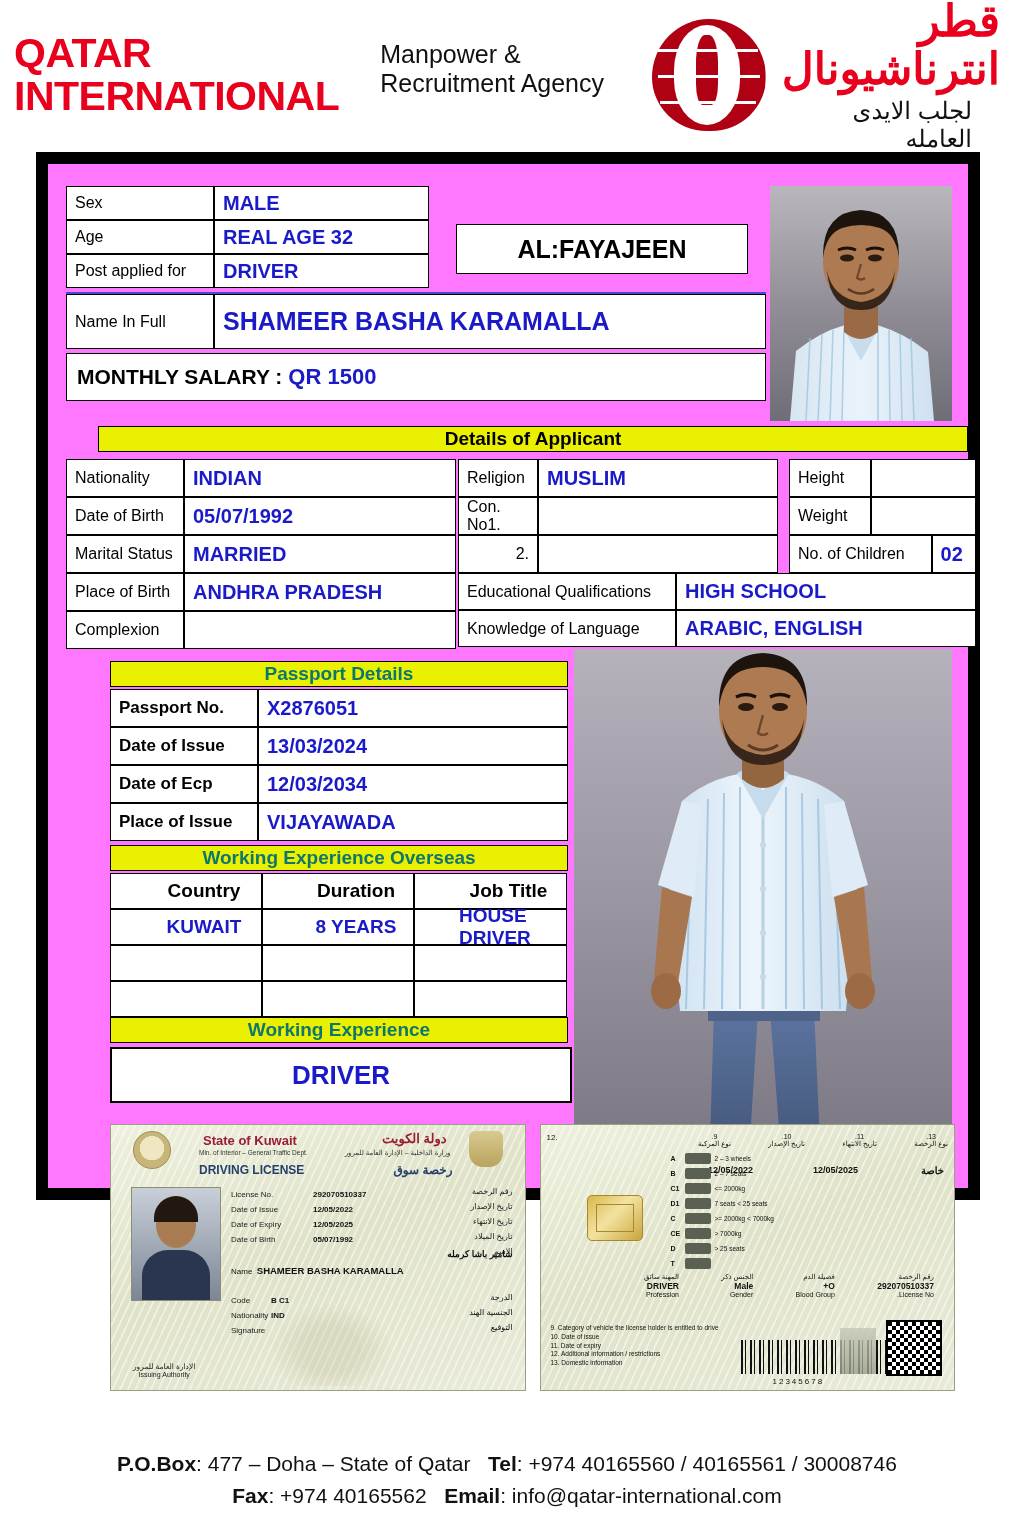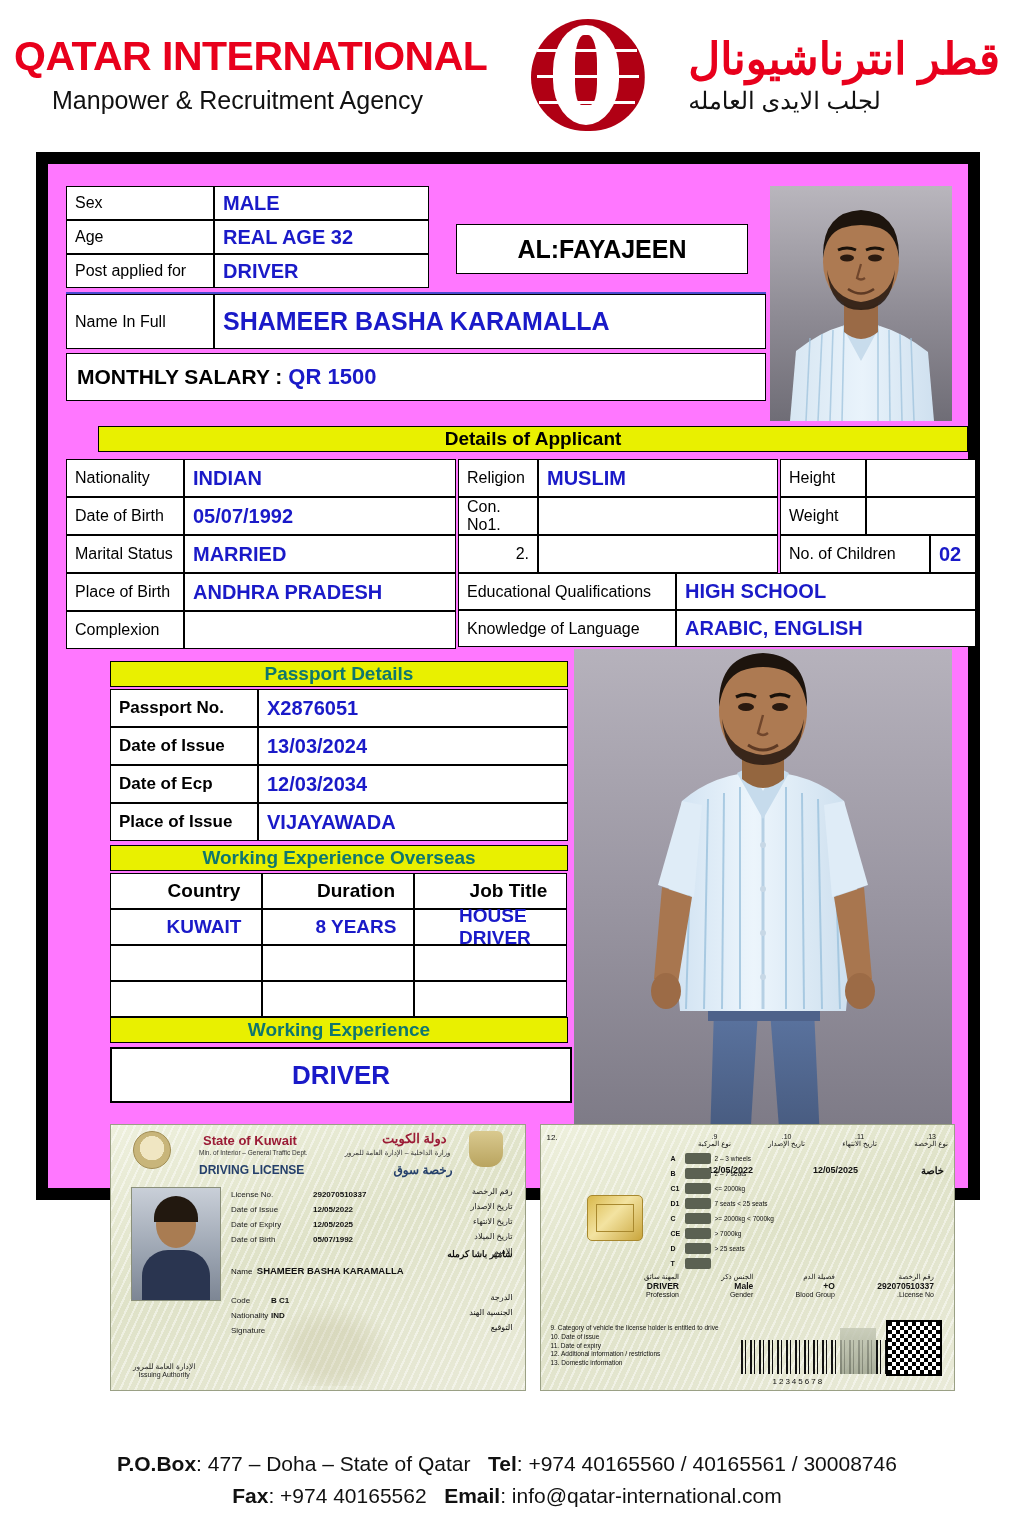--- a/index.html
+++ b/index.html
@@ -20,21 +20,21 @@
     position: relative;
     height: 150px;
     display: flex;
     align-items: center;
     justify-content: space-between;
     padding: 0 14px;
     box-sizing: border-box;
   }
   .hdr-left {
     display: flex;
-    flex-direction: column;
+    flex-direction: row;
     align-items: flex-start;
     justify-content: center;
   }
   .hdr-title {
     font-size: 41px;
     font-weight: bold;
     color: #e8001c;
     letter-spacing: -0.5px;
     line-height: 1.05;
   }
@@ -194,21 +194,21 @@
   .ad-row .v { width: 272px; }
   .ad-mid { position: absolute; left: 392px; top: 0; width: 320px; }
   .ad-mid .r1 { display:flex; height:38px;}
   .ad-mid .r1 .k { width: 80px; }
   .ad-mid .r1 .v { width: 240px; }
   .ad-mid .r2 { display:flex; height:38px;}
   .ad-mid .r2 .k { width: 80px; }
   .ad-mid .r2 .v { width: 240px; }
   .ad-right { position: absolute; left: 714px; top: 0; width: 196px; }
   .ad-right .rr { display:flex; height:38px;}
-  .ad-right .rr .k { width: 86px; }
+  .ad-right .rr .k { width: 86px; margin-left: 9px; }
   .ad-right .rr .v { width: 110px; }
   .ad-right .rr.children .k { width: 150px; }
   .ad-right .rr.children .v { width: 46px; }
   .ad-wide { position: absolute; left: 392px; top: 114px; width: 518px; }
   .ad-wide .wr { display:flex; height:37px; }
   .ad-wide .wr .k { width: 218px; }
   .ad-wide .wr .v { width: 300px; }
 
   
   .pp-bar { position: absolute; left: 62px; top: 497px; width: 458px; height: 26px; line-height: 24px;}

